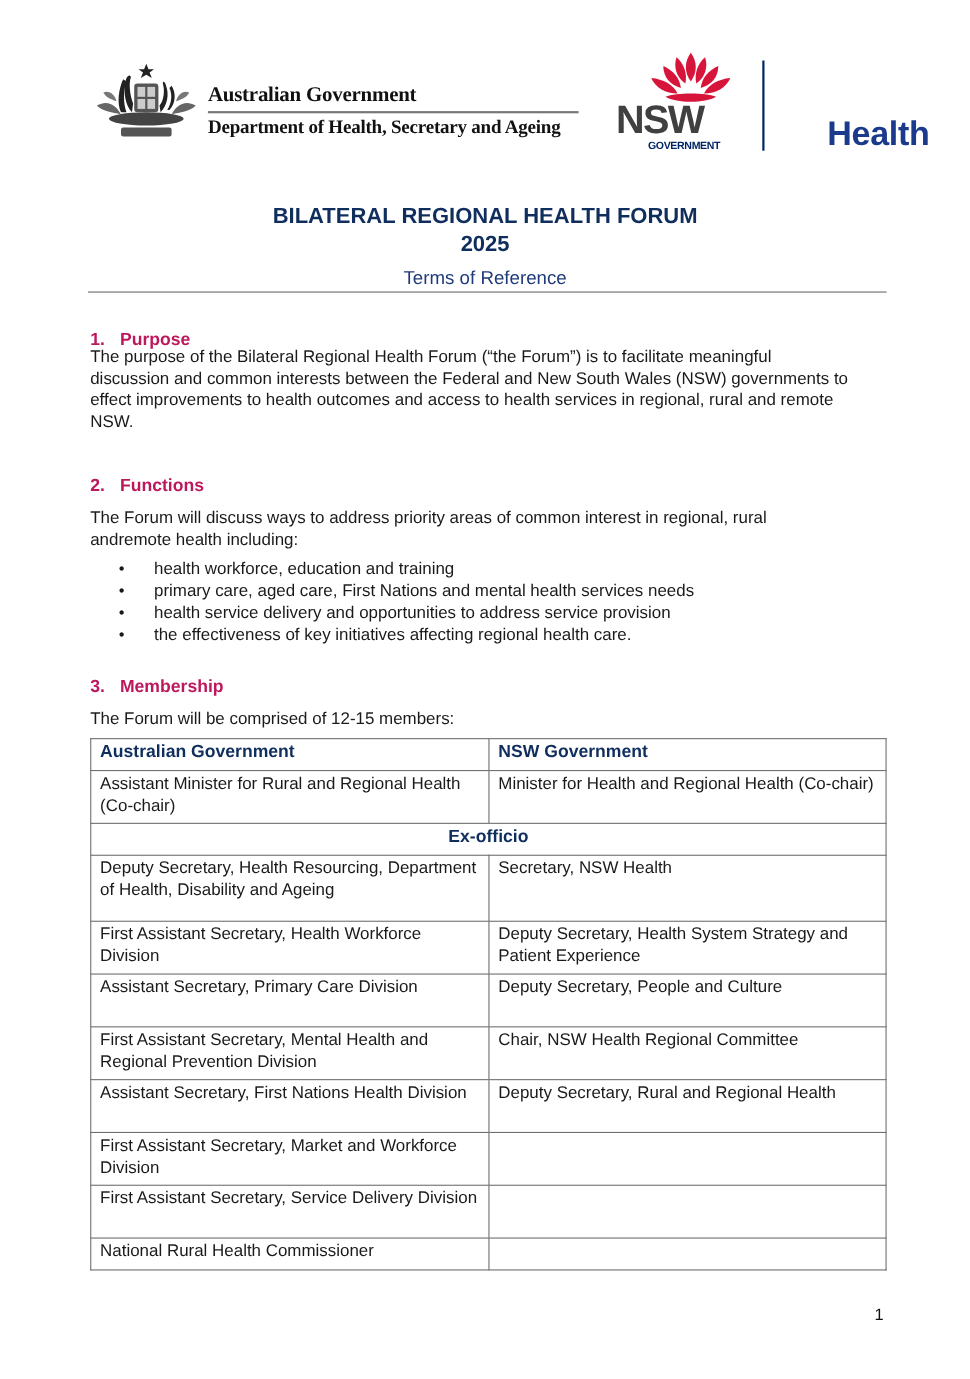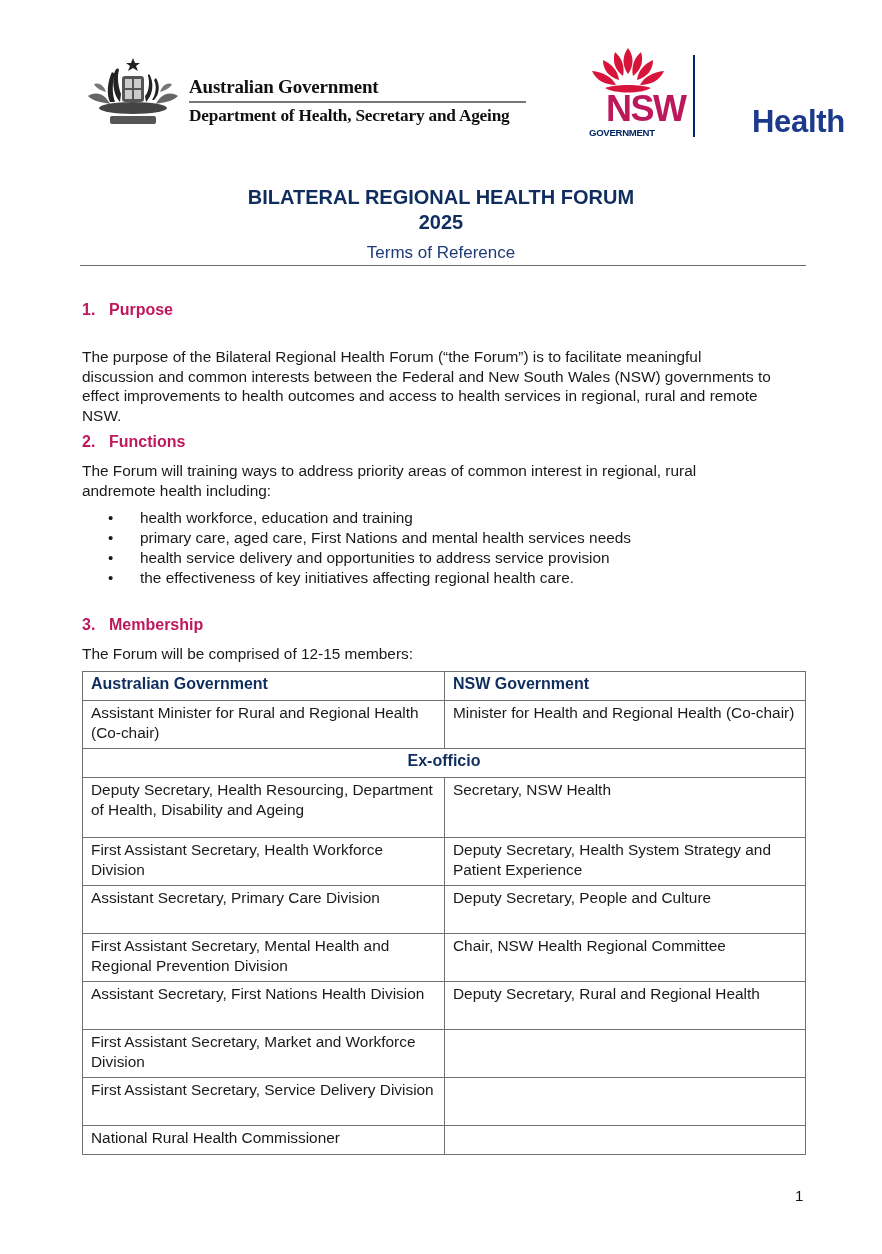--- a/index.html
+++ b/index.html
@@ -9,21 +9,21 @@
 
   
   .au-crest { left: 84px; top: 56px; width: 98px; height: 72px; }
   .au-text1 { left: 189px; top: 76px; font-family: "Liberation Serif", serif; font-weight: bold;
               font-size: 19px; color: #111; letter-spacing: -0.2px; }
   .au-rule  { left: 189px; top: 101px; width: 337px; height: 2px; background: #777; }
   .au-text2 { left: 189px; top: 106px; font-family: "Liberation Serif", serif; font-weight: bold;
               font-size: 17.3px; color: #111; letter-spacing: -0.2px; white-space: nowrap; }
 
   .waratah { left: 587px; top: 46px; width: 82px; height: 52px; }
-  .nsw-word { left: 606px; top: 91px; font-weight: bold; font-size: 36px; color: #be185d;
+  .nsw-word { left: 560px; top: 91px; font-weight: bold; font-size: 36px; color: #404040;
               letter-spacing: -1.5px; line-height: 36px; }
   .nsw-gov  { left: 589px; top: 127px; font-size: 9.6px; color: #002664; font-weight: bold;
               letter-spacing: -0.3px; }
   .nsw-divider { left: 693px; top: 55px; width: 2px; height: 82px; background: #002664; }
   .health-word { left: 752px; top: 104px; font-size: 31px; color: #1b3a8c; font-weight: bold;
                  letter-spacing: -0.3px; line-height: 36px; }
 
   
   .title { left: 0; width: 882px; text-align: center; font-weight: bold; color: #0f2e5e; font-size: 20px; }
   .subtitle { left: 0; width: 882px; text-align: center; color: #1e3a78; font-size: 17px; }
@@ -96,26 +96,26 @@
 <div class="abs health-word">Health</div>
 
 <div class="abs title" style="top:186px;">BILATERAL REGIONAL HEALTH FORUM</div>
 <div class="abs title" style="top:211px;">2025</div>
 <div class="abs subtitle" style="top:243px;">Terms of Reference</div>
 <div class="abs title-rule"></div>
 
 <div class="abs h2" style="top:301px;">
   <span class="num">1.</span><span>Purpose</span>
 </div>
-<div class="abs para" style="top:347px;">The purpose of the Bilateral Regional Health Forum (“the Forum”) is to facilitate meaningful discussion and common interests between the Federal and New South Wales (NSW) governments to effect improvements to health outcomes and access to health services in regional, rural and remote NSW.</div>
+<div class="abs para" style="top:315px;">The purpose of the Bilateral Regional Health Forum (“the Forum”) is to facilitate meaningful discussion and common interests between the Federal and New South Wales (NSW) governments to effect improvements to health outcomes and access to health services in regional, rural and remote NSW.</div>
 
 <div class="abs h2" style="top:433px;">
   <span class="num">2.</span><span>Functions</span>
 </div>
-<div class="abs para" style="top:461px; width:680px;">The Forum will training ways to address priority areas of common interest in regional, rural andremote health including:</div>
+<div class="abs para" style="top:461px; width:680px;">The Forum will discuss ways to address priority areas of common interest in regional, rural andremote health including:</div>
 <ul class="abs bullets" style="top:508px;">
   <li>health workforce, education and training</li>
   <li>primary care, aged care, First Nations and mental health services needs</li>
   <li>health service delivery and opportunities to address service provision</li>
   <li>the effectiveness of key initiatives affecting regional health care.</li>
 </ul>
 
 <div class="abs h2" style="top:616px;">
   <span class="num">3.</span><span>Membership</span>
 </div>

